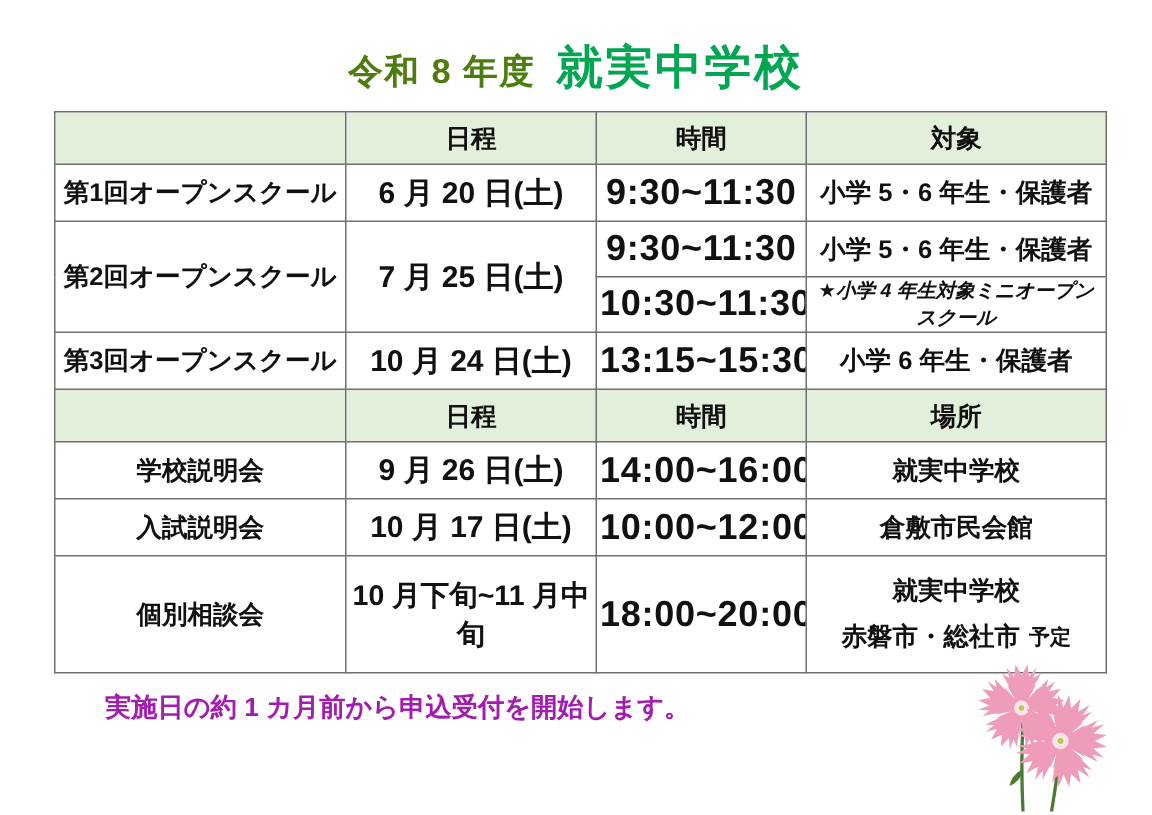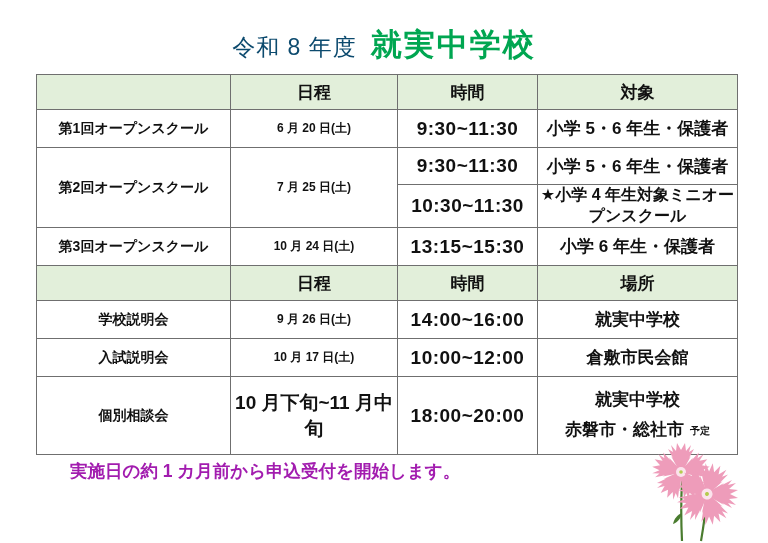--- a/index.html
+++ b/index.html
@@ -19,22 +19,22 @@
     left: 0;
     width: 100%;
     display: flex;
     justify-content: center;
     align-items: baseline;
     gap: 14px;
     white-space: nowrap;
   }
   .title-era, .title-event {
     font-size: 23px;
-    font-weight: normal;
-    color: #0c4a6e;
+    font-weight: bold;
+    color: #4d7c0f;
     letter-spacing: 1px;
   }
   .title-school {
     font-size: 31px;
     font-weight: bold;
     color: #00a651;
     letter-spacing: 2px;
   }
   
   table.events {
@@ -52,28 +52,28 @@
     color: #111;
     font-weight: bold;
     padding: 0 2px;
     overflow: hidden;
   }
   tr.hdr { height: 35px; }
   tr.hdr td { background: #e2efda; font-size: 17px; }
   tr.row { height: 38px; }
   tr.sub { height: 37px; }
   tr.tall { height: 78px; }
-  td.c-name  { font-size: 14px; }
-  td.c-date  { font-size: 12px; }
-  td.c-time  { font-size: 19px; letter-spacing: 0.5px; }
+  td.c-name  { font-size: 17px; }
+  td.c-date  { font-size: 20px; }
+  td.c-time  { font-size: 24px; letter-spacing: 0.5px; }
   td.c-target{ font-size: 17px; }
-  td.c-mini  { font-size: 16px; letter-spacing: 0px; }
+  td.c-mini  { font-size: 13px; letter-spacing: 0px; font-style: italic; }
   td.c-date-small { font-size: 19px; }
   .place-line { display: block; line-height: 30px; font-size: 17px; }
-  .place-note { font-size: 10px; margin-left: 6px; vertical-align: 1px; }
+  .place-note { font-size: 14px; margin-left: 6px; vertical-align: 1px; }
   
   .footer {
     position: absolute;
     left: 70px;
     top: 456px;
     width: 560px;
   }
   .footer-line {
     font-size: 17.5px;
     font-weight: bold;

